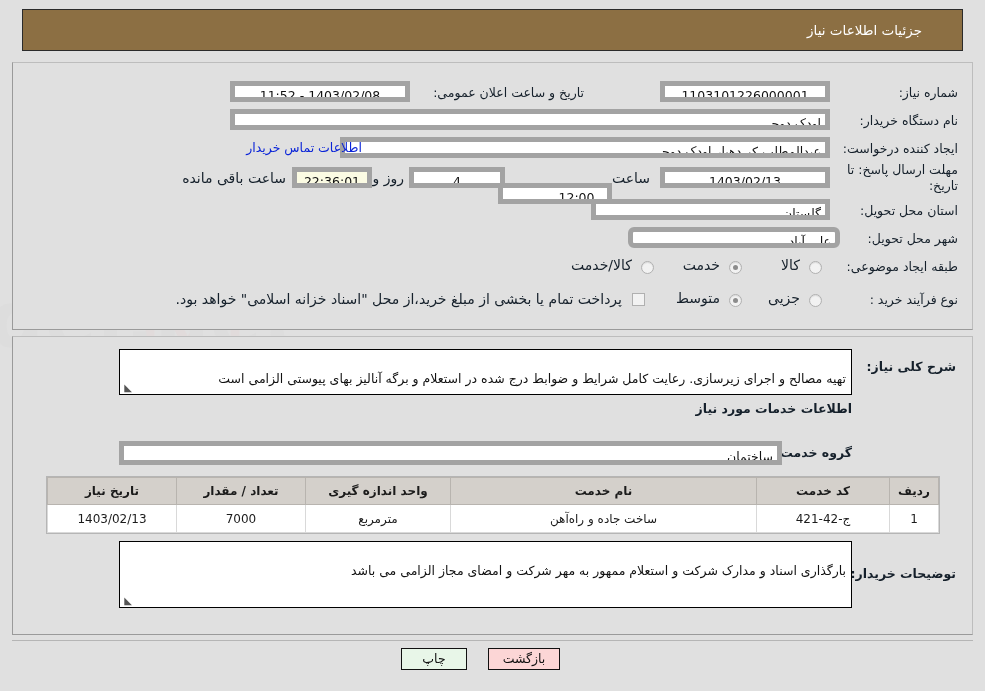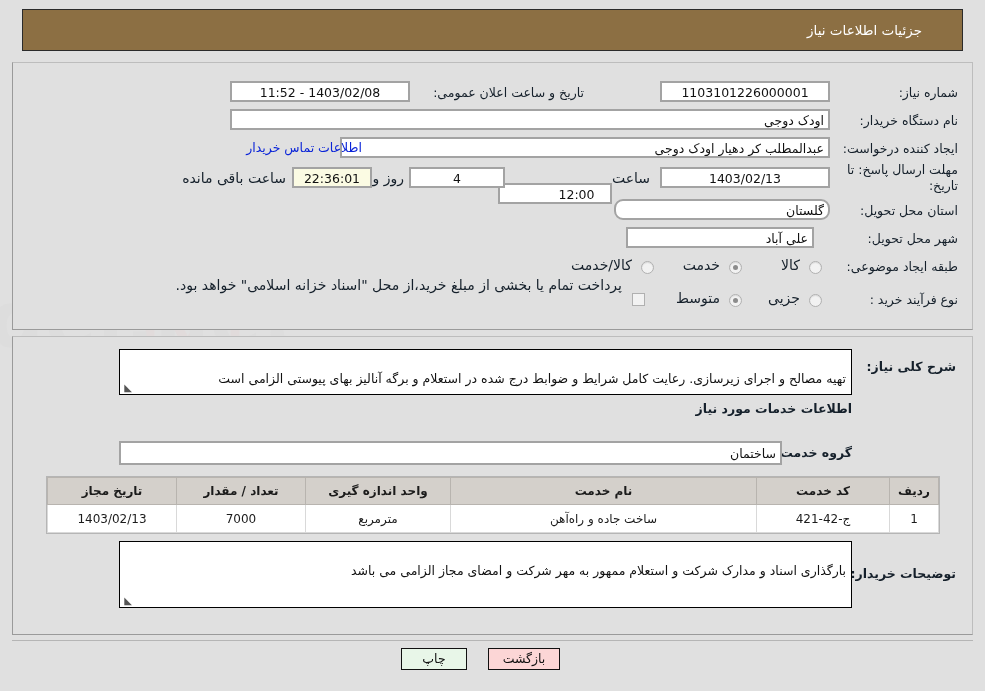--- a/index.html
+++ b/index.html
@@ -70,21 +70,21 @@
     color: #15202b;
     text-align: right;
     line-height: 16px;
     white-space: nowrap;
   }
   .lbl.wrap { white-space: normal; }
   .fld {
     position: absolute;
     box-sizing: border-box;
     background: #ffffff;
-    border: 2px solid #a3a3a3;
+    border: 5px solid #a3a3a3;
     font-size: 12.5px;
     color: #111;
     line-height: 19px;
     height: 21px;
     padding: 0 4px;
     text-align: right;
     overflow: hidden;
     white-space: nowrap;
     font-family: "DejaVu Sans", "Liberation Sans", sans-serif;
   }
@@ -257,24 +257,24 @@
     </span>
     <div class="fld center" style="right:142px; top:104px; width:170px;">1403/02/13</div>
     <span class="plain" style="right:322px; top:107px;">ساعت</span>
     <div class="fld center" style="right:360px; top:120px; width:114px;padding-left:47px;">12:00</div>
     <div class="fld center" style="right:467px; top:104px; width:96px;">4</div>
     <span class="plain" style="right:568px; top:107px;">روز و</span>
     <div class="fld center yellow" style="right:600px; top:104px; width:80px;">22:36:01</div>
     <span class="plain" style="right:686px; top:107px;">ساعت باقی مانده</span>
 
     <span class="lbl" style="right:14px; top:140px;">استان محل تحویل:</span>
-    <div class="fld" style="right:142px; top:136px; width:216px;border-radius:9px;">گلستان</div>
+    <div class="fld" style="right:142px; top:136px; width:239px;">گلستان</div>
 
     <span class="lbl" style="right:14px; top:168px;">شهر محل تحویل:</span>
-    <div class="fld" style="right:158px; top:164px; width:188px;">علی آباد</div>
+    <div class="fld" style="right:132px; top:164px; width:212px;border-radius:6px;">علی آباد</div>
 
     <span class="lbl" style="right:14px; top:196px;">طبقه ایجاد موضوعی:</span>
 
     <span class="radio" style="right:150px; top:198px;"></span>
     <span class="plain" style="right:172px; top:194px;">کالا</span>
 
     <span class="radio on" style="right:230px; top:198px;"></span>
     <span class="plain" style="right:252px; top:194px;">خدمت</span>
 
     <span class="radio" style="right:318px; top:198px;"></span>
@@ -282,21 +282,21 @@
 
     <span class="lbl" style="right:14px; top:229px;">نوع فرآیند خرید :</span>
 
     <span class="radio" style="right:150px; top:231px;"></span>
     <span class="plain" style="right:172px; top:227px;">جزیی</span>
 
     <span class="radio on" style="right:230px; top:231px;"></span>
     <span class="plain" style="right:252px; top:227px;">متوسط</span>
 
     <span class="checkbox" style="right:327px; top:230px;"></span>
-    <span class="plain" style="right:350px; top:214px;margin-left:8px;">پرداخت تمام یا بخشی از مبلغ خرید،از محل "اسناد خزانه اسلامی" خواهد بود.</span>
+    <span class="plain" style="right:350px; top:228px;margin-left:8px;">پرداخت تمام یا بخشی از مبلغ خرید،از محل "اسناد خزانه اسلامی" خواهد بود.</span>
   </div>
 
   <div class="panel" id="panel-mid">
 
     <span class="section-title" style="right:16px; top:22px;">شرح کلی نیاز:</span>
     <div class="ta" style="right:120px; top:12px; width:733px; height:46px;">
       <span>تهیه مصالح و اجرای زیرسازی. رعایت کامل شرایط و ضوابط درج شده در استعلام و برگه آنالیز  بهای پیوستی الزامی است</span>
       <span class="grip">◣</span>
     </div>
 
@@ -313,21 +313,21 @@
   </div>
 
   <table id="needs-table">
     <thead>
       <tr>
         <th style="width:36px;">ردیف</th>
         <th style="width:120px;">کد خدمت</th>
         <th>نام خدمت</th>
         <th style="width:132px;">واحد اندازه گیری</th>
         <th style="width:116px;">تعداد / مقدار</th>
-        <th style="width:116px;">تاریخ مجاز</th>
+        <th style="width:116px;">تاریخ نیاز</th>
       </tr>
     </thead>
     <tbody>
       <tr>
         <td>1</td>
         <td>ج-42-421</td>
         <td>ساخت جاده و راه‌آهن</td>
         <td>مترمربع</td>
         <td>7000</td>
         <td>1403/02/13</td>

